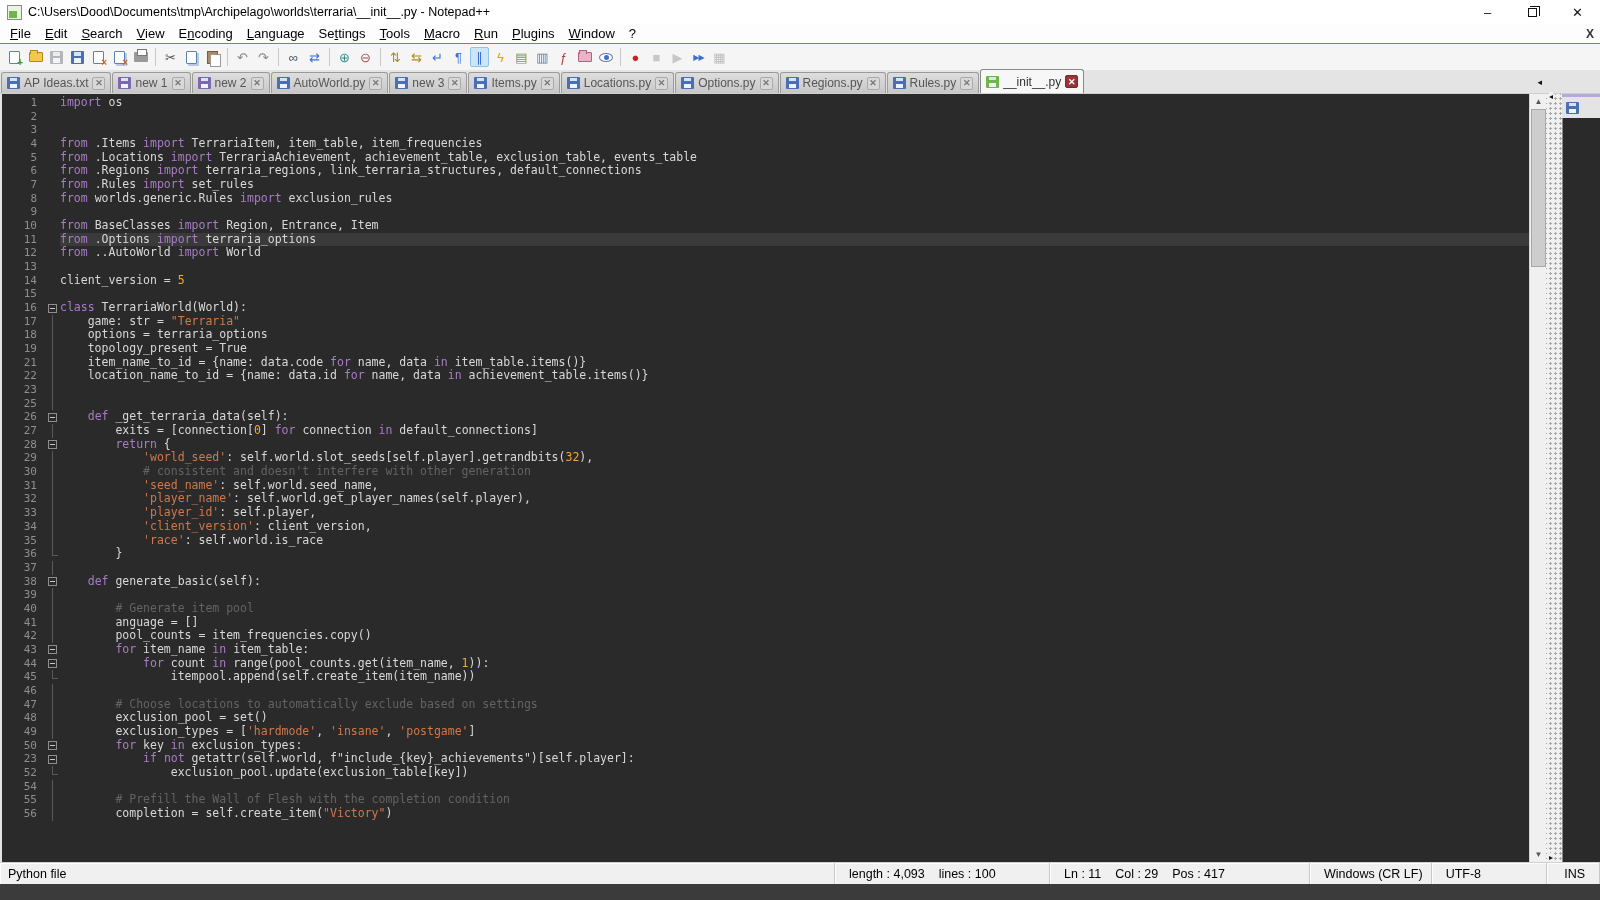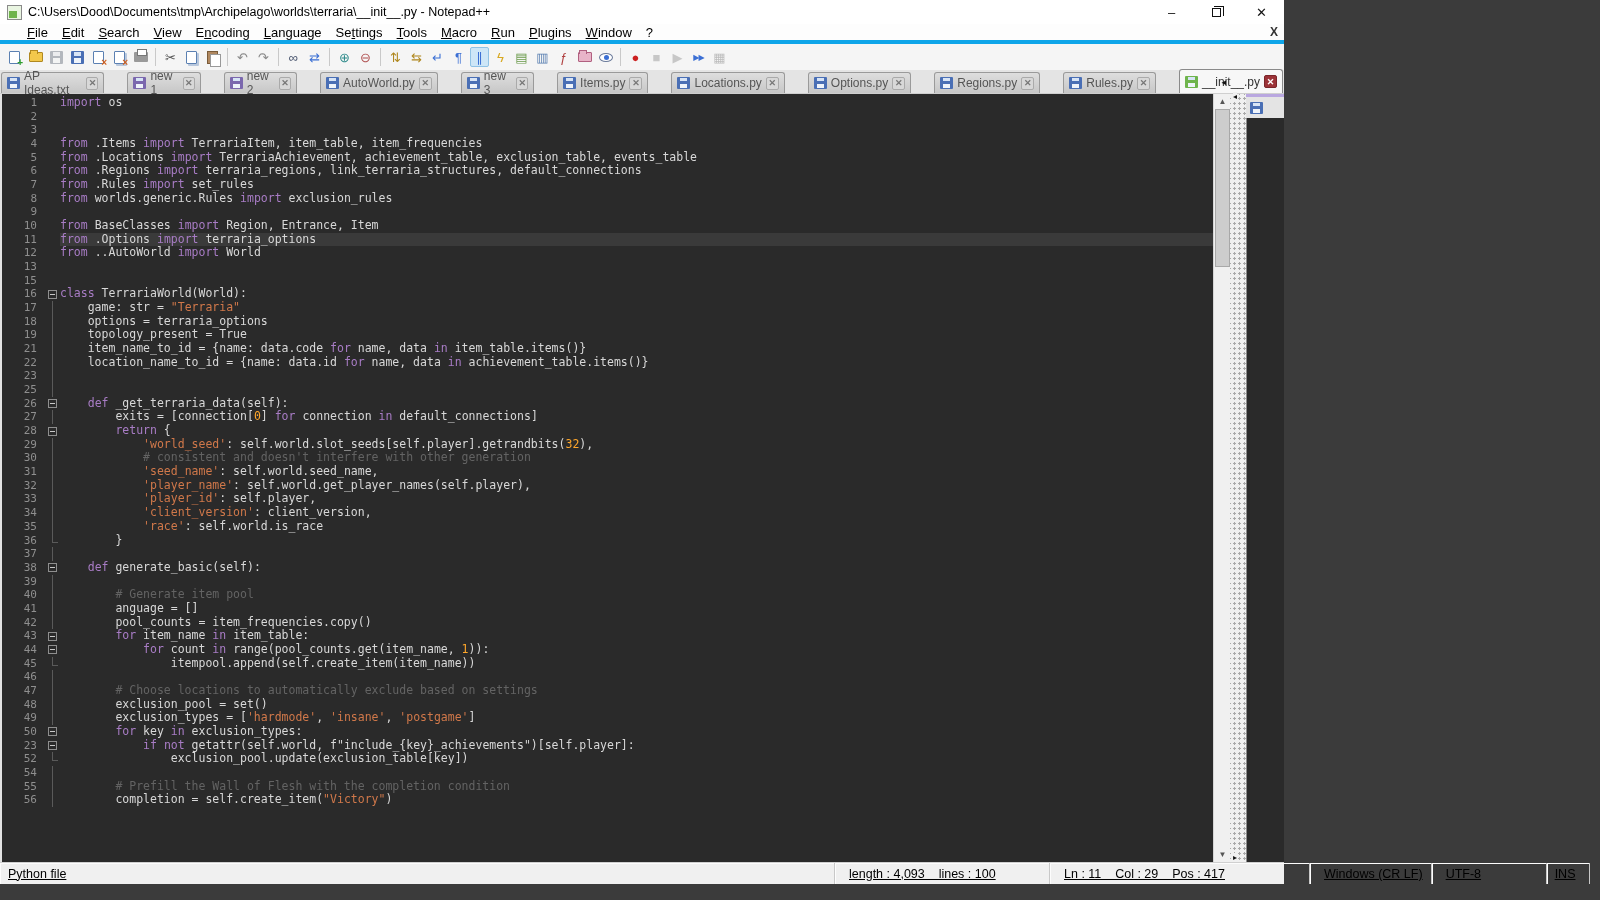--- a/index.html
+++ b/index.html
@@ -1,35 +1,35 @@
 <!DOCTYPE html>
 <html><head>
 <meta charset="utf-8">
 <style>
   * { margin:0; padding:0; box-sizing:border-box; }
   html,body { width:1600px; height:900px; overflow:hidden; background:#3b3b3b;
               font-family:"Liberation Sans", sans-serif; }
-  .window { width:1284px; height:900px; display:flex; flex-direction:column; background:#fff; }
+  .window { width:1600px; height:900px; display:flex; flex-direction:column; background:#fff; }
 
   
   .titlebar { height:24px; background:#ffffff; display:flex; align-items:center; flex:0 0 24px; }
   .app-icon { width:15px; height:15px; margin:0 6px 0 7px; position:relative; background:#8a8a8a; }
   .app-icon::before { content:""; position:absolute; left:1px; top:1px; right:1px; bottom:1px; background:#e9f5e1; }
   .app-icon::after { content:""; position:absolute; left:2px; bottom:2px; width:8px; height:7px; background:#6fb44c; }
   .title-text { font-size:12.5px; color:#000; white-space:pre; }
   .caption-btns { margin-left:auto; display:flex; height:100%; }
   .cap-btn { width:45px; height:100%; display:flex; align-items:center; justify-content:center;
              font-size:13px; color:#111; }
   .cap-btn .restore { width:9px; height:9px; border:1px solid #111; position:relative; background:#fff; }
   .cap-btn .restore::before { content:""; position:absolute; left:1px; top:-3px; width:9px; height:9px;
              border:1px solid #111; border-left:none; border-bottom:none; }
 
   
-  .menubar { height:20px; background:#fdfdfd; display:flex; align-items:center; padding-left:20px;
-             flex:0 0 20px; border-bottom:4px solid #0ea5e9; position:relative; }
+  .menubar { height:20px; background:#fdfdfd; display:flex; align-items:center; padding-left:3px;
+             flex:0 0 20px; border-bottom:1px solid #0ea5e9; position:relative; }
   .menu-item { font-size:13px; color:#000; padding:2px 7px; white-space:pre; }
   .menu-item u { text-decoration:underline; }
   .menubar-close { position:absolute; right:6px; font-size:12px; color:#333; font-weight:bold; }
 
   
   .toolbar { height:26px; background:#f5f5f5; display:flex; align-items:center; padding-left:4px;
              flex:0 0 26px; }
   .tb-sep { width:1px; height:18px; background:#c9c9c9; margin:0 4px; }
   .tb-btn { width:19px; height:20px; display:flex; align-items:center; justify-content:center;
             margin:0 1px; border:1px solid transparent; border-radius:2px; position:relative; }
@@ -53,21 +53,21 @@
   .cfloppy::after { content:""; position:absolute; bottom:1px; left:3px; right:3px; height:5px; background:#eef3fa; }
   .cprint { width:14px; height:10px; background:#9a9a9a; border-radius:1px; position:relative; }
   .cprint::before { content:""; position:absolute; top:-3px; left:3px; width:8px; height:5px; background:#fff; border:1px solid #777; }
   .cpaste { width:11px; height:13px; background:#b08860; border:1px solid #7a5c3a; position:relative; }
   .cpaste::after { content:""; position:absolute; left:2px; top:2px; width:9px; height:11px; background:#fff; border:1px solid #999; }
   .ceye { width:14px; height:9px; border:1px solid #6a7a9a; border-radius:50%; position:relative; background:#fff; }
   .ceye::after { content:""; position:absolute; left:4px; top:1px; width:5px; height:5px; border-radius:50%; background:#3b6fd4; }
 
   
   .tabbar { height:24px; background:#e4e4e4; display:flex; align-items:flex-end; flex:0 0 24px;
-            padding-left:1px; position:relative; border-bottom:1px solid #cfcfcf;gap:22px; }
+            padding-left:1px; position:relative; border-bottom:1px solid #cfcfcf; }
   .tab { height:21px; display:flex; align-items:center; gap:4px; padding:0 5px;
          background:linear-gradient(#dedede,#c7c7c7); border:1px solid #9a9a9a; border-bottom:none;
          border-radius:3px 3px 0 0; margin-right:1px; font-size:12px; color:#555; }
   .tab.active { height:24px; background:#f7f7f7; color:#333; border-color:#8a8a8a; position:relative; }
   .tab-floppy { width:13px; height:12px; position:relative; border-radius:1px; background:#4a6fb5; flex:0 0 13px; }
   .tab-floppy::before { content:""; position:absolute; top:1px; left:3px; right:3px; height:3px; background:#d7e4f6; }
   .tab-floppy::after { content:""; position:absolute; bottom:1px; left:3px; right:3px; height:4px; background:#eef3fa; }
   .tab-floppy.purple { background:#7b68ae; }
   .tab-floppy.green { background:#6fb44c; }
   .tab-close { width:13px; height:13px; display:flex; align-items:center; justify-content:center;
@@ -110,21 +110,21 @@
   .sp-top { top:-2px; } .sp-bottom { bottom:0; }
   .minipane { flex:0 0 38px; display:flex; flex-direction:column; background:#2a2a2a; }
   .minipane .mp-tab { height:24px; background:#e4e4e4; border-top:3px solid #b9a7e0; display:flex;
               align-items:center; padding-left:4px; }
   .minipane .mp-body { flex:1; background:#2a2a2a; border-left:1px solid #8a8a8a; }
 
   
   .statusbar { height:22px; flex:0 0 22px; background:#f0f0f0; border-top:1px solid #d0d0d0;
                display:flex; align-items:stretch; font-size:12.5px; color:#000; }
   .sb-sec { display:flex; align-items:center; padding:0 8px; white-space:pre;
-            border-right:1px solid #c8c8c8; box-shadow:inset 1px 1px 0 #fdfdfd;text-decoration:underline; }
+            border-right:1px solid #c8c8c8; box-shadow:inset 1px 1px 0 #fdfdfd; }
   .sb-doctype { flex:0 0 835px; }
   .sb-length { flex:0 0 215px; padding-left:14px; }
   .sb-pos { flex:0 0 260px; padding-left:14px; }
   .sb-eol { flex:0 0 115px; padding-left:14px; }
   .sb-enc { flex:0 0 115px; padding-left:14px; }
   .sb-ins { flex:1; justify-content:flex-end; padding-right:14px; }
 
   .bottom-strip { height:16px; flex:0 0 16px; background:#3b3b3b; }
 </style>
 </head>
@@ -388,20 +388,25 @@
           <span class="ln">12</span>
           <span class="fold"></span>
           <span class="txt"><span class="tk-kw">from</span><span class="tk-d"> ..AutoWorld </span><span class="tk-kw">import</span><span class="tk-d"> World</span></span>
         </div>
         <div class="cl">
           <span class="ln">13</span>
           <span class="fold"></span>
           <span class="txt"></span>
         </div>
         <div class="cl">
+          <span class="ln">14</span>
+          <span class="fold"></span>
+          <span class="txt"><span class="tk-d">client_version = </span><span class="tk-num">5</span></span>
+        </div>
+        <div class="cl">
           <span class="ln">15</span>
           <span class="fold"></span>
           <span class="txt"></span>
         </div>
         <div class="cl">
           <span class="ln">16</span>
           <span class="fold">
             <span class="fbox"></span>
           </span>
           <span class="txt"><span class="tk-kw">class</span><span class="tk-d"> TerrariaWorld(World):</span></span>

